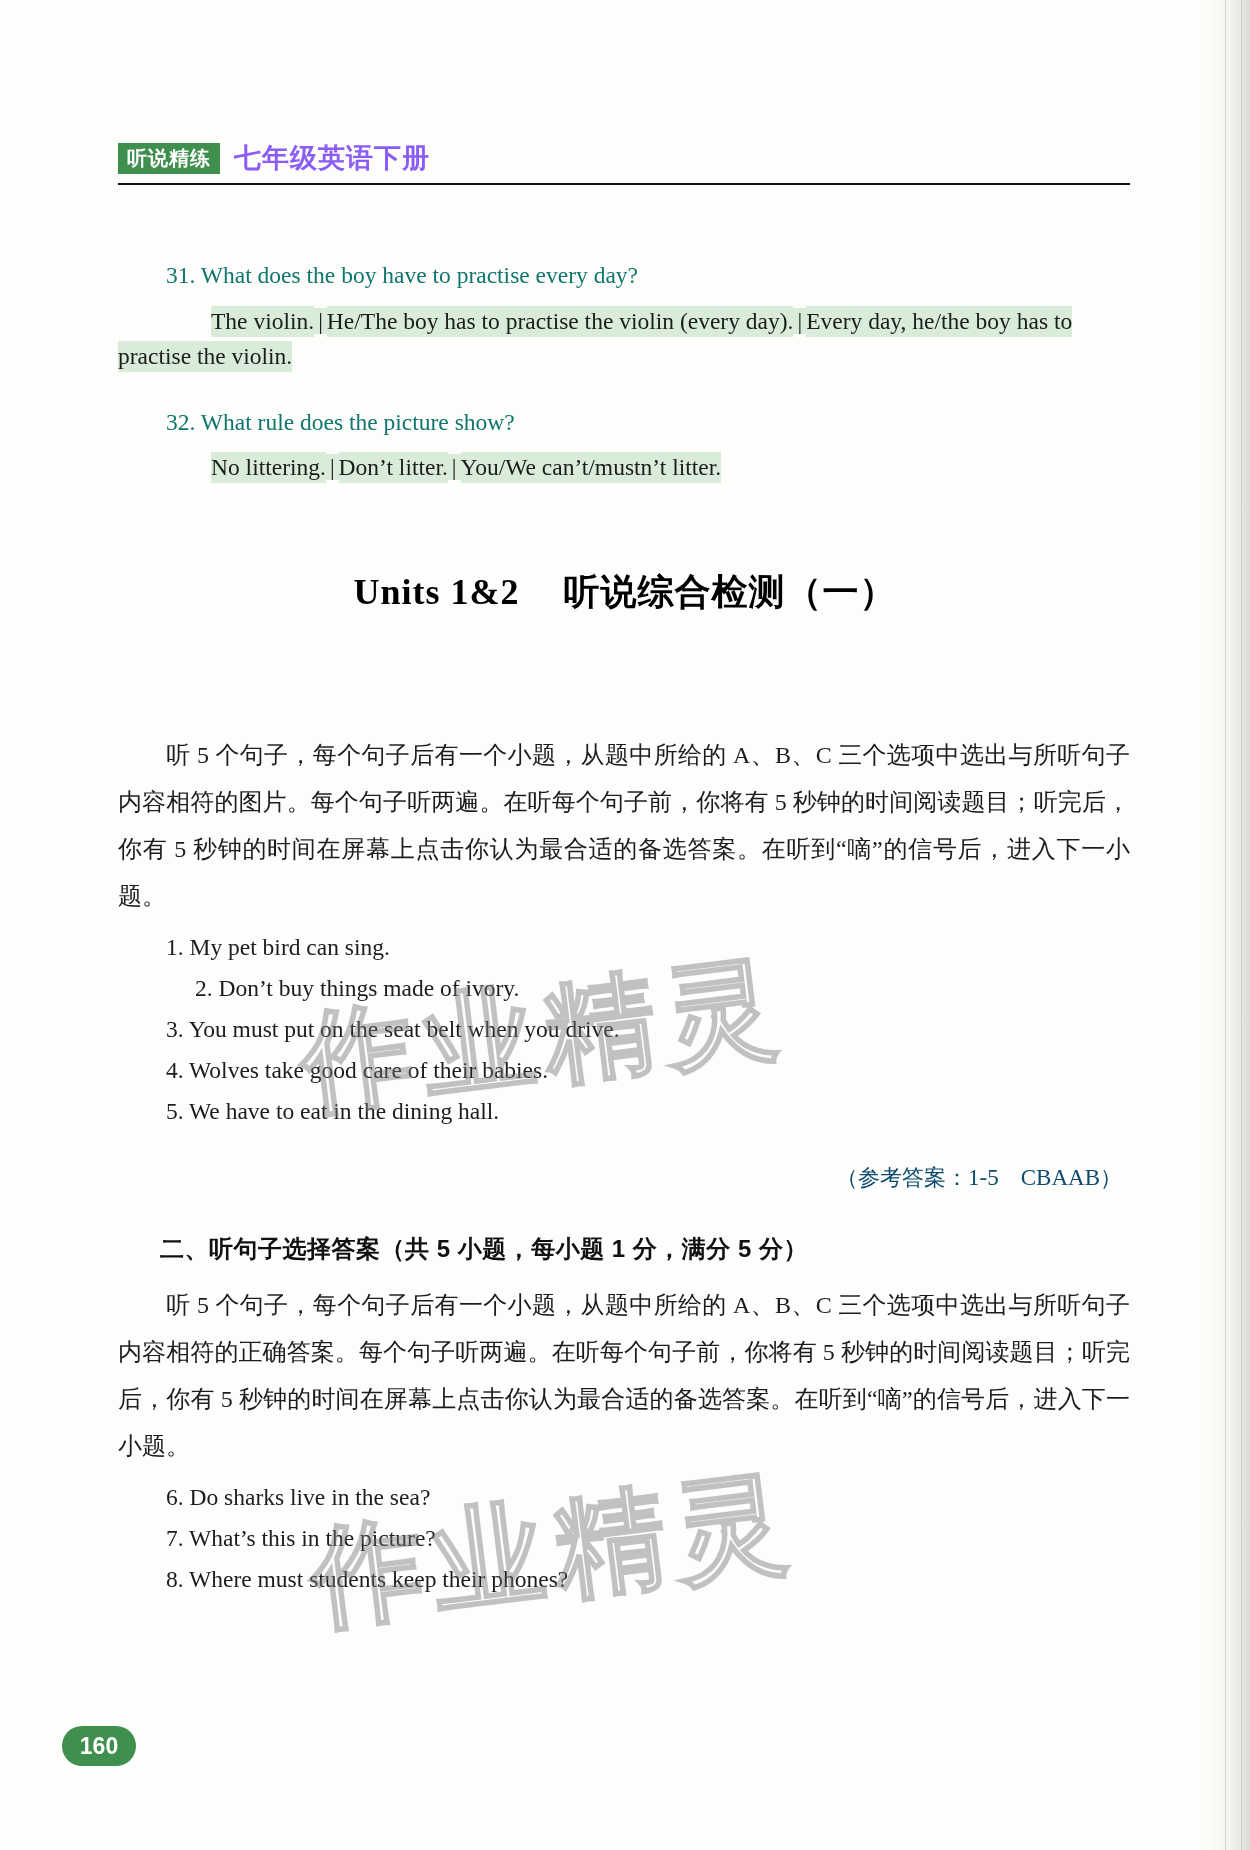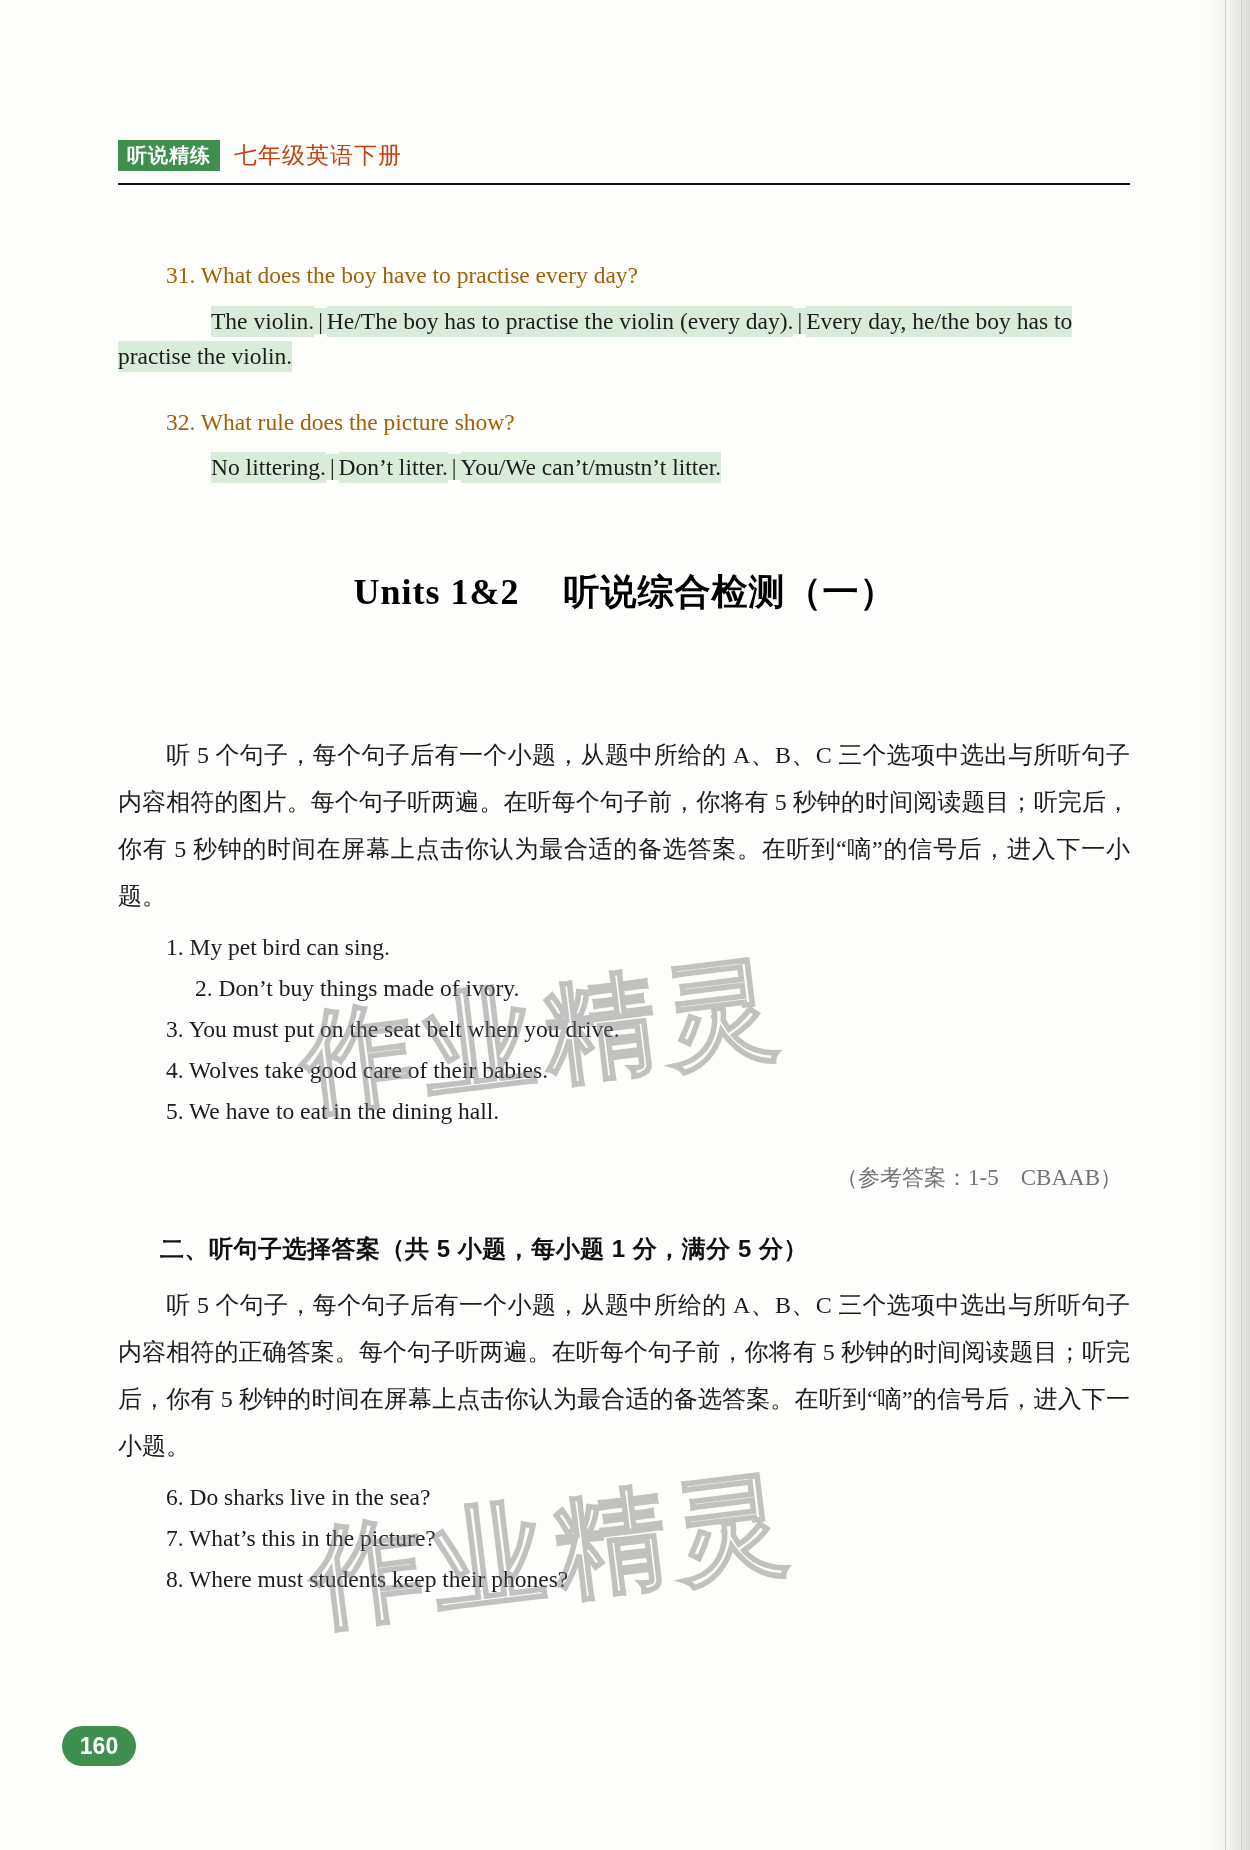--- a/index.html
+++ b/index.html
@@ -59,38 +59,38 @@
     font-family: "Liberation Sans", sans-serif;
     font-weight: bold;
     font-size: 20px;
     letter-spacing: 1px;
     padding: 5px 9px 6px 9px;
     line-height: 1;
   }
   .header-title {
     margin-left: 14px;
     font-family: "Liberation Sans", sans-serif;
-    font-weight: normal;
-    font-size: 23px;
+    font-weight: bold;
+    font-size: 27px;
     letter-spacing: 1px;
-    color: #c2410c;
+    color: #8b5cf6;
   }
   .header-rule {
     position: absolute;
     left: 118px; top: 183px;
     width: 1012px; height: 2px;
     background: #111;
   }
 
   
   .q-line {
     position: absolute;
     font-size: 23.5px;
     line-height: 1.5;
-    color: #a16207;
+    color: #0f766e;
   }
   .ans-line {
     position: absolute;
     font-size: 23.5px;
     line-height: 1.5;
     color: #1c1c1c;
   }
   .hl {
     background: #d9ecd9;
     padding: 2px 0 3px 0;
@@ -151,21 +151,21 @@
     font-size: 23.5px;
     line-height: 1.45;
     color: #1c1c1c;
     white-space: nowrap;
   }
 
   
   .answer-key {
     position: absolute;
     right: 128px;
-    color: #737373;
+    color: #0c4a6e;
     font-size: 23px;
     font-family: "Liberation Serif", serif;
     white-space: nowrap;
   }
   .answer-key .kn {
     font-family: "Liberation Sans", sans-serif;
     font-size: 22px;
   }
 
   

